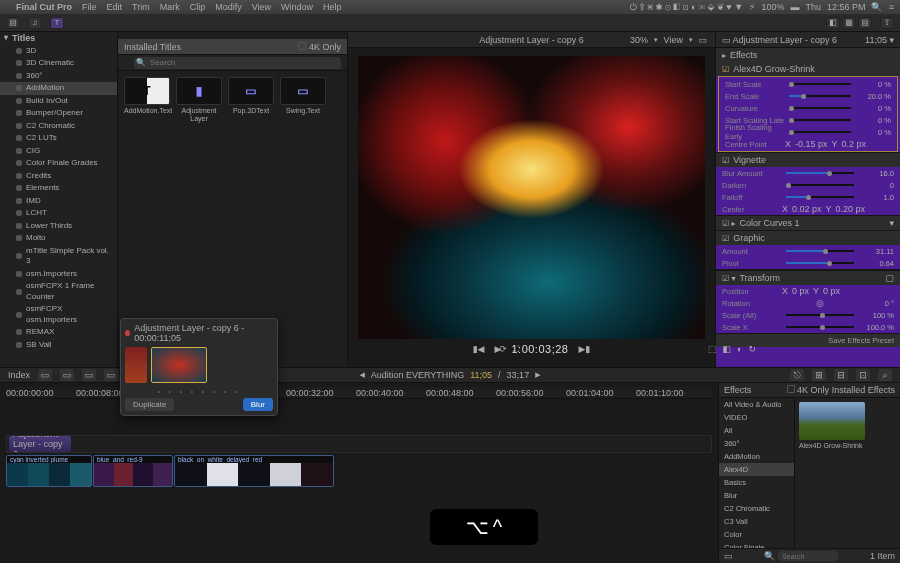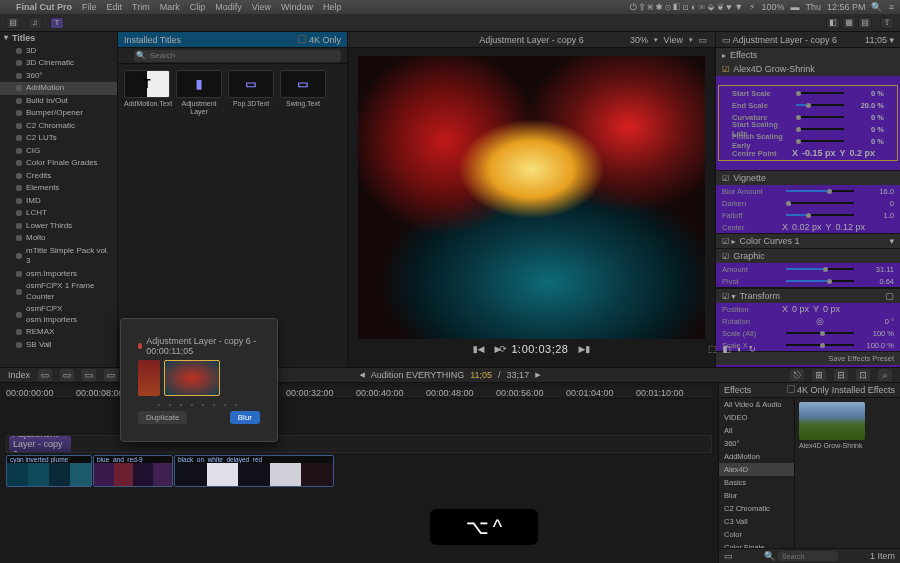--- a/index.html
+++ b/index.html
@@ -23,21 +23,21 @@
 
 .titles-col { width: 118px; background: #212121; }
 .tree-list { flex: 1; overflow: hidden; }
 .tree-item { padding: 1px 4px 1px 16px; display: flex; align-items: center; gap: 4px; line-height: 10.5px; font-size: 8px; cursor: pointer; }
 .tree-item.root { padding-left: 4px; font-weight: 600; }
 .tree-item.selected { background: #3f3f3f; }
 .tree-item .dot { width: 6px; height: 6px; border-radius: 2px; background: #555; flex-shrink: 0; }
 
 
 .installed-col { width: 230px; background: #1e1e1e; }
-.panel-header { height: 16px; display: flex; align-items: center; padding: 0 6px; font-size: 9px; gap: 8px; background: #0c4a6e; border-bottom: 1px solid #111; }
+.panel-header { height: 16px; display: flex; align-items: center; padding: 0 6px; font-size: 9px; gap: 8px; background: #404040; border-bottom: 1px solid #111; margin-top: 7px; }
 .search-row { height: 16px; display: flex; align-items: center; padding: 0 6px; background: #222; border-bottom: 1px solid #111; }
 .search-row input { flex: 1; background: #333; border: none; border-radius: 3px; height: 12px; padding: 0 16px; color: #999; font-size: 8px; outline: none; }
 .search-row .mag { position: relative; left: 12px; z-index: 1; font-size: 8px; }
 .thumbs { padding: 6px; display: flex; flex-wrap: wrap; gap: 6px; }
 .thumb { width: 46px; }
 .thumb .box { width: 46px; height: 28px; background: #111; border: 1px solid #333; border-radius: 2px; display: flex; align-items: center; justify-content: center; font-size: 12px; font-weight: bold; cursor: pointer; }
 .thumb .label { font-size: 7px; text-align: center; margin-top: 2px; line-height: 8px; }
 
 
 .viewer-col { flex: 1; background: #1a1a1a; }
@@ -56,21 +56,21 @@
 .vp-controls .left { left: 360px; }
 .vp-controls .right { right: 196px; }
 .vp-controls .tc { font-size: 11px; color: #ddd; letter-spacing: 0.5px; }
 
 
 .inspector-col { width: 184px; background: #4c1d95; }
 .insp-header { height: 16px; background: #262626; display: flex; align-items: center; padding: 0 6px; gap: 4px; border-bottom: 1px solid #111; font-size: 8px; justify-content:space-between;}
 .insp-section { border-bottom: 1px solid #151515; }
 .insp-sec-h { background: #2c2c2c; padding: 2px 6px; display: flex; align-items: center; gap: 4px; font-size: 8px; cursor:pointer; }
 .insp-sec-h.highlight { background: #2c2c2c; color: #c9a84a; }
-.insp-sec-body.highlight { border: 1px solid #a8873a; margin: 9px 2px; padding: 1px 7px; font-weight: bold;}
+.insp-sec-body.highlight { border: 1px solid #a8873a; margin: 0 2px; padding: 1px 0;}
 .insp-row { display: flex; align-items: center; padding: 1px 6px; height: 12px; }
 .insp-row .plbl { width: 60px; font-size: 7.5px; color: #888; }
 .insp-row .slider { flex: 1; height: 2px; background: #111; position: relative; margin: 0 4px; }
 .insp-row .slider .fill { height: 2px; background: #2a6bc4; }
 .insp-row .slider .knob { width: 5px; height: 5px; background: #888; border-radius: 50%; position: absolute; top: -1.5px; }
 .insp-row .val { width: 36px; text-align: right; font-size: 7.5px; }
 .insp-row .xy { display: flex; gap: 4px; font-size: 7.5px; }
 .preset-footer { background:#2f2f2f; font-size:7.5px; text-align:right; padding:2px 6px; color:#999; }
 
 
@@ -97,21 +97,21 @@
 .fx-list .item { padding: 1.5px 5px; font-size: 7.5px; cursor:pointer; line-height:10px;}
 .fx-list .item.selected { background: #3f3f3f; }
 .fx-preview { flex: 1; padding: 4px; }
 .fx-thumb { width: 66px; }
 .fx-thumb .box { height: 38px; background: linear-gradient(#88aacc, #557799 40%, #446622 60%, #335511); border-radius: 2px; }
 .fx-thumb .label { font-size: 7px; margin-top: 2px; }
 .fx-header { display:flex; justify-content:space-between; padding:2px 5px; font-size:7.5px; background:#262626; border-bottom:1px solid #111;}
 .fx-footer { display:flex; justify-content:space-between; padding:2px 5px; font-size:7.5px; background:#262626; border-top:1px solid #111;}
 
 
-.popover { position: absolute; left: 120px; top: 318px; width: 158px; background: #2a2a2a; border: 1px solid #444; border-radius: 4px; box-shadow: 0 4px 12px rgba(0,0,0,0.6); padding: 17px; }
+.popover { position: absolute; left: 120px; top: 318px; width: 158px; background: #2a2a2a; border: 1px solid #444; border-radius: 4px; box-shadow: 0 4px 12px rgba(0,0,0,0.6); padding: 4px; }
 .popover .phead { display: flex; align-items: center; gap: 4px; font-size: 8px; margin-bottom: 4px; }
 .popover .phead .reddot { width: 6px; height: 6px; background: #c04040; border-radius: 50%; }
 .popover .aud-thumbs { display: flex; gap: 4px; margin-bottom: 4px; }
 .popover .aud-thumb { width: 22px; height: 36px; background: #111; border-radius: 2px; }
 .popover .aud-thumb.sel { border: 1.5px solid #e0b040; background: radial-gradient(#c03020,#104050); width:56px;}
 .popover .pagedots { text-align: center; margin: 2px 0; letter-spacing: 3px; color: #555; font-size:8px;}
 .popover .pbuttons { display: flex; justify-content: space-between; }
 .popover .pbtn { padding: 2px 8px; background: #3a3a3a; border-radius: 3px; font-size: 8px; cursor: pointer; }
 .popover .pbtn.primary { background: #2a6bc4; color: #fff; }
 
@@ -342,21 +342,21 @@
               <div class="knob" style="left:30%;"></div>
             </div>
             <span class="val">1.0</span>
           </div>
           <div class="insp-row">
           <span class="plbl">Center</span>
           <span class="xy">
             <span>X</span>
             <span>0.02 px</span>
             <span>Y</span>
-            <span>0.12 px</span>
+            <span>0.20 px</span>
           </span>
         </div>
       </div>
     </div>
 
     <div class="insp-section">
       <div class="insp-sec-h">☑ ▸ <span>Color Curves 1</span><span style="margin-left:auto;">▾</span></div>
     </div>
 
     <div class="insp-section">

